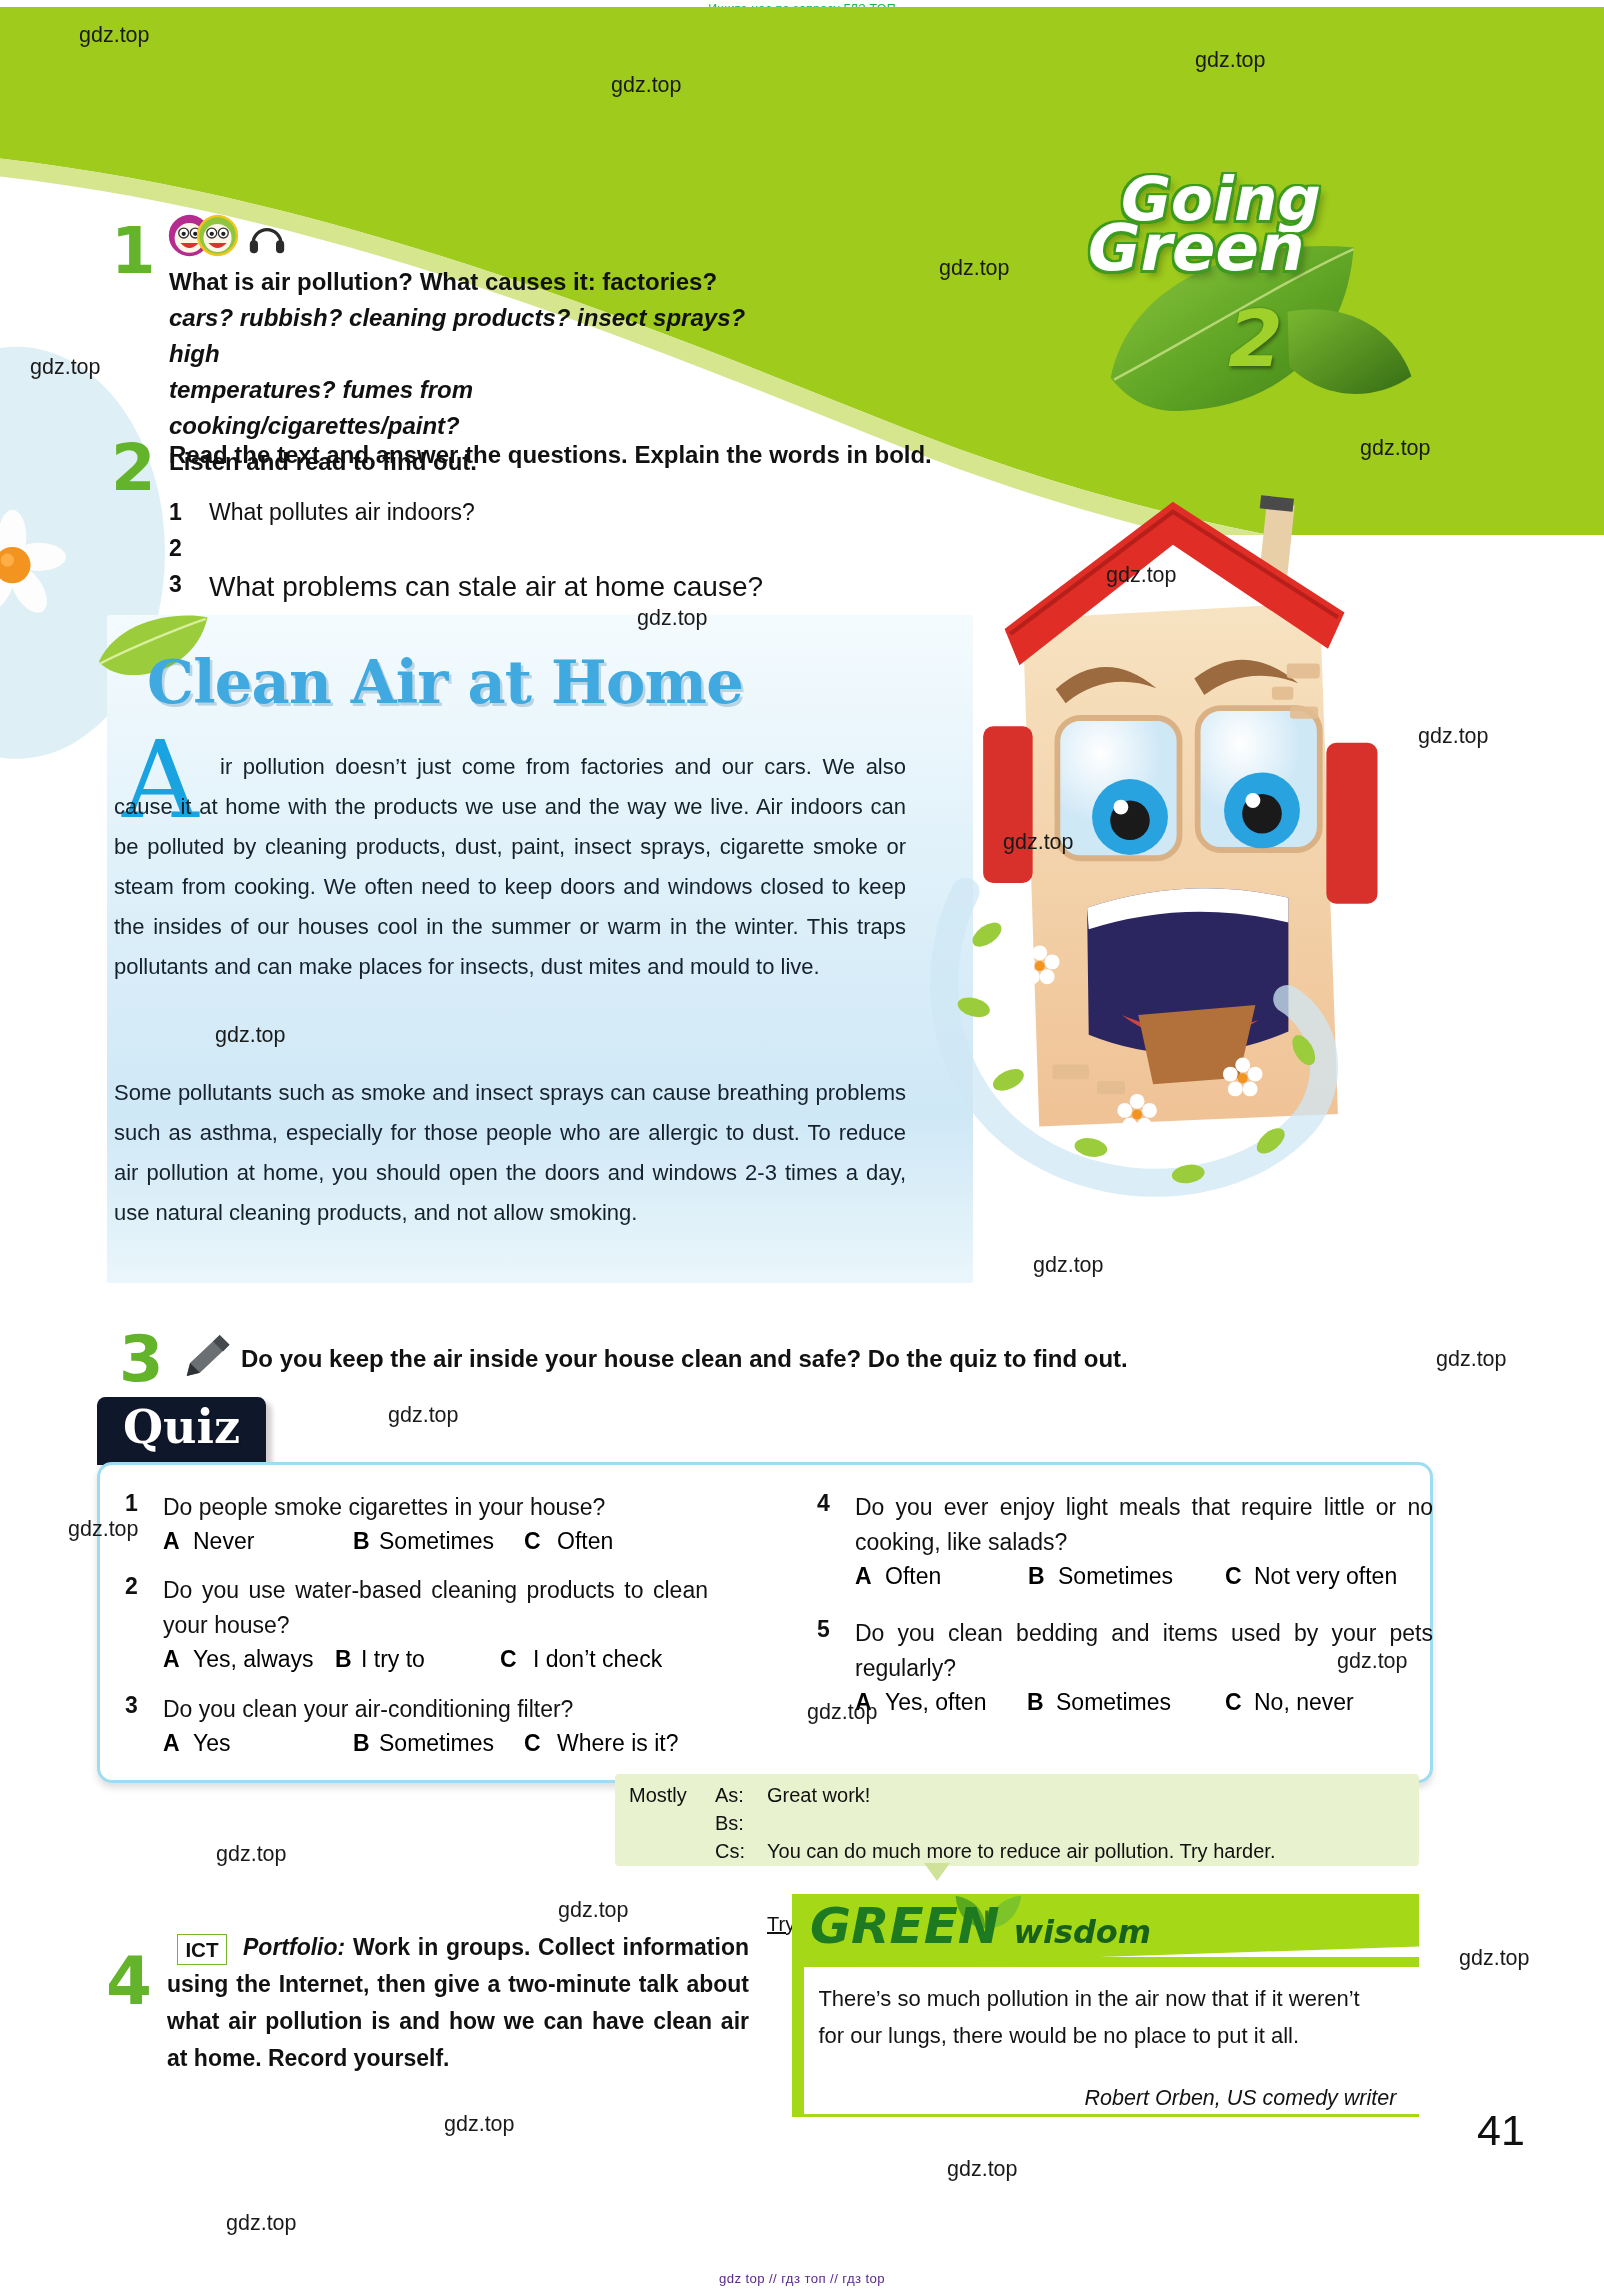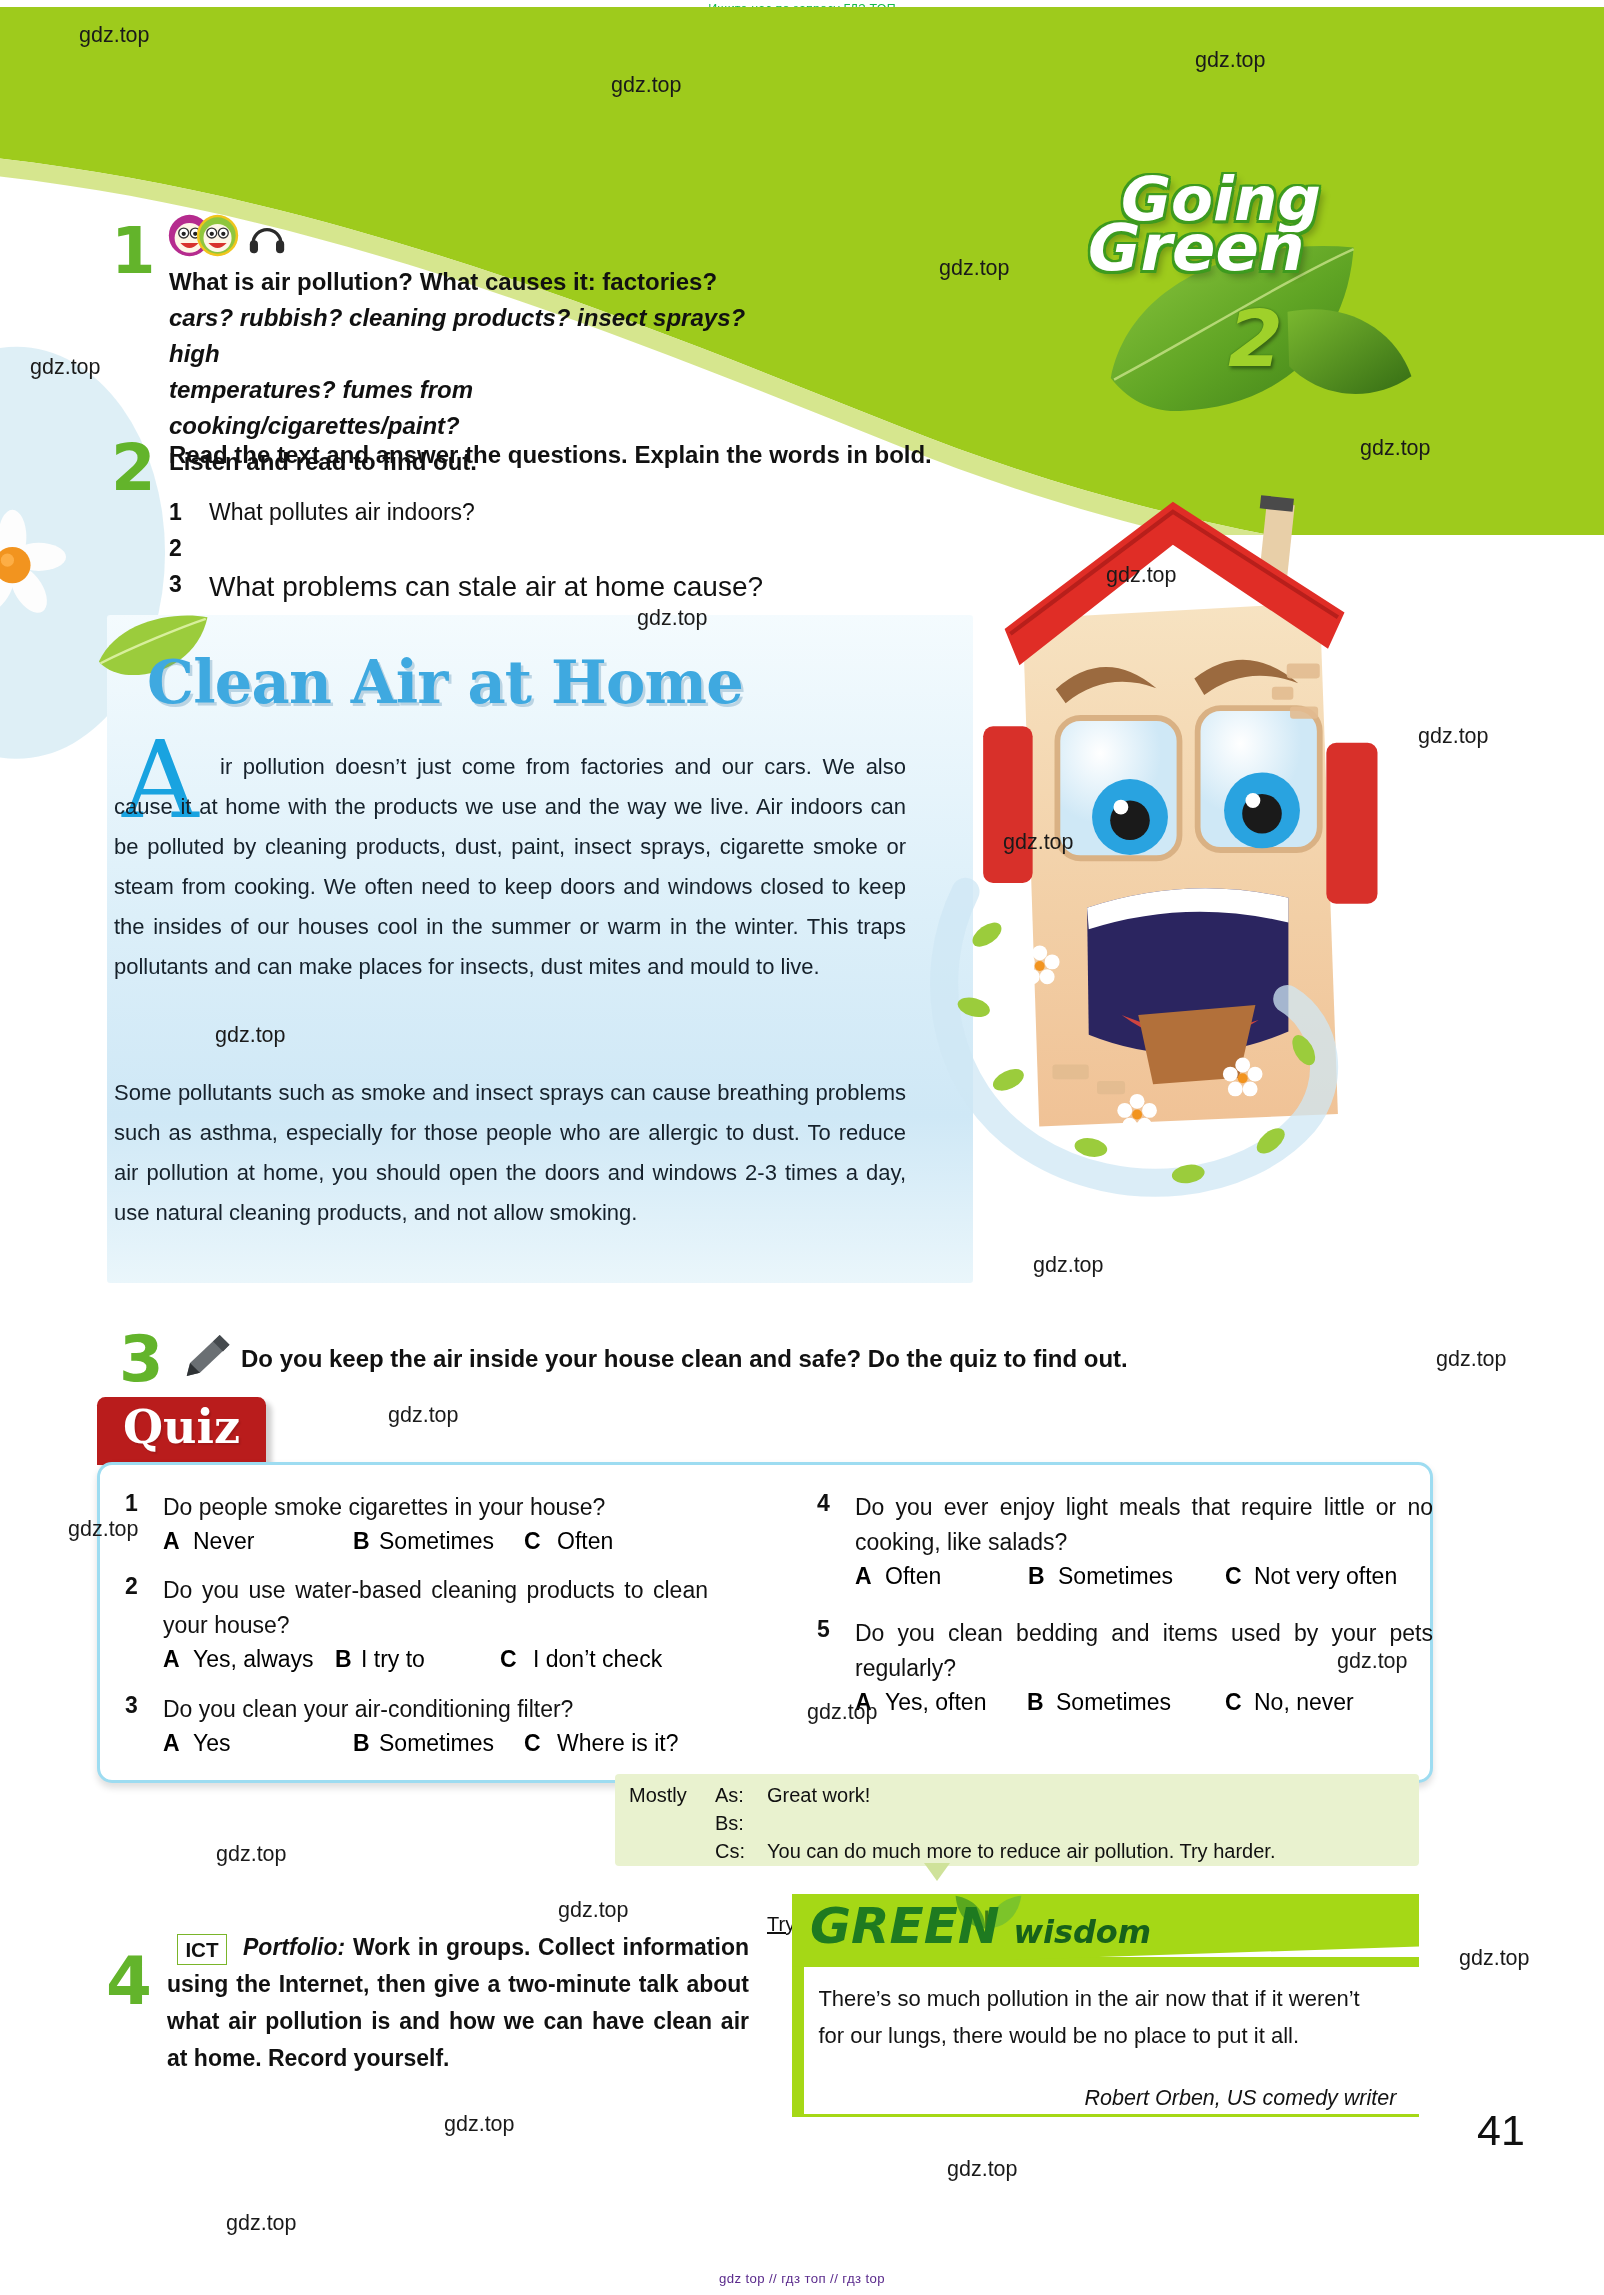--- a/index.html
+++ b/index.html
@@ -64,21 +64,21 @@
     font-family:"DejaVu Serif", serif;color:#19a3e0;font-size:106px;line-height:.82;
   }
   .body-col{
     position:absolute;left:114px;width:792px;
     font-size:22px;line-height:40px;color:#16212b;text-align:justify;
   }
   .body-col b{font-weight:normal;margin-top:32px;}
   
   #quiz-tab{
     position:absolute;left:97px;top:1397px;width:169px;height:68px;
-    background:#b91c1c;border-radius:8.3px 8.3px 0 0;
+    background:#0f172a;border-radius:8.3px 8.3px 0 0;
     box-shadow:5.8px 5px 5.8px rgba(0,0,0,.18);
   }
   #quiz-tab-label{
     position:absolute;left:0;top:3.3px;width:169px;text-align:center;
     color:#ffffff;font-family:"DejaVu Serif", serif;font-weight:bold;font-size:46px;
     text-shadow:1.7px 1.7px 1.7px rgba(0,0,0,.12);
   }
   #quiz-box{
     position:absolute;left:97px;top:1462px;width:1330px;height:315px;
     background:#ffffff;border:3.3px solid #9ddcf1;border-radius:15px;

